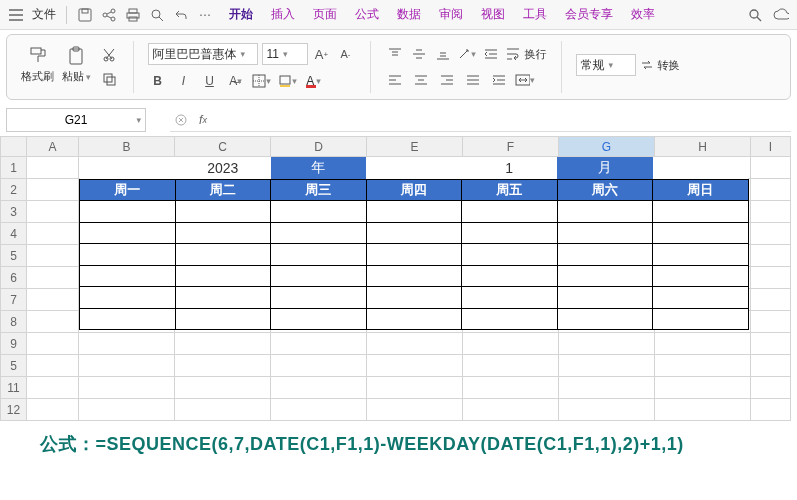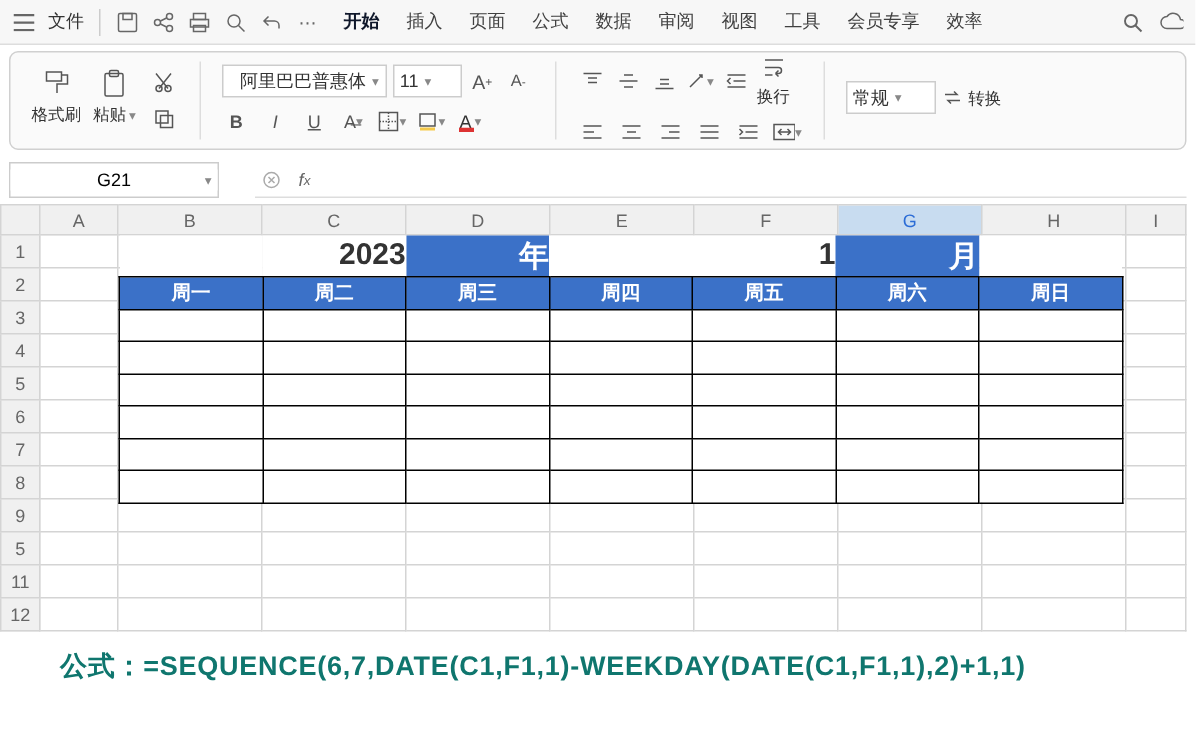--- a/index.html
+++ b/index.html
@@ -4,22 +4,22 @@
 <style>
   * { box-sizing: border-box; margin: 0; padding: 0; font-family: "Microsoft YaHei", Arial, sans-serif; }
   body { background: #fff; width: 797px; height: 500px; overflow: hidden; font-size: 12px; color: #333; }
 
   
   .menubar { height: 30px; background: #f7f7f7; display: flex; align-items: center; padding: 12px 8px; gap: 6px; border-bottom: 1px solid #ddd; }
   .menubar .mgroup { display: flex; align-items: center; gap: 8px; }
   .menubar .sep { width: 1px; height: 18px; background: #ccc; margin: 0 4px; }
   .menubar .icon { width: 16px; height: 16px; display: inline-flex; align-items: center; justify-content: center; color: #666; cursor: pointer; }
   .menubar .tabs { display: flex; gap: 14px; margin-left: 8px; }
-  .menubar .tab { cursor: pointer; color: #404040; padding: 0 2px; }
-  .menubar .tab.active { color: #0f172a; font-weight: 600; }
+  .menubar .tab { cursor: pointer; color: #a21caf; padding: 0 2px; }
+  .menubar .tab.active { color: #4c1d95; font-weight: 600; }
   .menubar .right { margin-left: auto; display: flex; align-items: center; gap: 10px; }
 
   
   .ribbon { height: 66px; background: #fafafa; border: 1px solid #d0d0d0; border-radius: 6px; margin: 4px 6px 0 6px; display: flex; align-items: center; padding: 4px 8px; gap: 4px; position: relative; }
   .rgroup { display: flex; flex-direction: column; align-items: center; gap: 2px; padding: 0 6px; }
   .vline { width: 1px; height: 52px; background: #ddd; margin: 0 4px; }
   .bigbtn { display: flex; flex-direction: column; align-items: center; gap: 2px; cursor: pointer; color: #555; }
   .bigbtn .ic { width: 22px; height: 22px; display: flex; align-items: center; justify-content: center; }
   .bigbtn .lbl { font-size: 11px; color: #333; display: flex; align-items: center; gap: 2px; }
   .smbtn { width: 20px; height: 20px; display: inline-flex; align-items: center; justify-content: center; cursor: pointer; color: #555; border-radius: 3px; }
@@ -47,21 +47,21 @@
   table.grid td { height: 22px; text-align: center; }
   .cornercell { width: 26px; background: #f0f0f0; }
   .colA { width: 52px; }
   .colM { width: 96px; }
   .colI { width: 40px; }
 
   
   .caltable { position: absolute; left: 79px; top: 21px; border-collapse: collapse; }
   .caltable td { border: 1.5px solid #000; width: 95.5px; height: 21.5px; text-align: center; font-size: 13px; background: #fff; }
   .caltable .hdr td { background: #3b71c8; color: #fff; font-weight: 600; border: 1.5px solid #000; }
-  .caltable .yrow td { border: none; height: 22px; font-weight: 700; font-size: 20px; text-align: right; }
+  .caltable .yrow td { border: none; height: 22px; font-weight: 400; font-size: 14px; }
   .caltable .yrow .blue { background: #3b71c8; color: #fff; }
 
   .formula-ann { position: absolute; left: 40px; top: 296px; color: #0f766e; font-weight: 700; font-size: 18px; letter-spacing: 0.5px; }
 
   svg { display: block; }
 </style>
 </head>
 <body>
 
 <div class="menubar">
@@ -173,21 +173,21 @@
               <rect x="2" y="2" width="8" height="8" fill="none" stroke="#555"></rect>
               <rect x="5" y="5" width="8" height="8" fill="none" stroke="#555"></rect>
             </svg>
           </span>
       </div>
     </div>
   </div>
   <div class="vline"></div>
   <div class="rgroup" style="align-items:flex-start;">
     <div class="fontrow">
-      <div class="combo" style="width:110px;justify-content:flex-end;">
+      <div class="combo" style="width:110px;">
           <span>阿里巴巴普惠体</span>
           <span class="caret">▾</span>
         </div>
       <div class="combo" style="width:46px;">
           <span>11</span>
           <span class="caret">▾</span>
         </div>
       <span class="smbtn" style="font-size:13px;">A<sup style="font-size:8px;">+</sup></span>
       <span class="smbtn" style="font-size:11px;">A<sup style="font-size:8px;">-</sup></span>
     </div>
@@ -241,21 +241,21 @@
           <svg width="14" height="14">
             <path d="M3 11L11 3M9 3h2v2" stroke="#555" fill="none"></path>
           </svg>
           <span class="caret">▾</span>
         </span>
       <span class="smbtn">
           <svg width="14" height="14">
             <path d="M1 3h12M5 7h8M1 11h12M3 5l-2 2 2 2" stroke="#555" fill="none"></path>
           </svg>
         </span>
-      <div class="bigbtn" style="flex-direction:column; gap:4px;">
+      <div class="bigbtn" style="flex-direction:row; gap:4px;">
         <svg width="16" height="16" viewBox="0 0 16 16">
             <path d="M2 3h12M2 8h9a2 2 0 010 4h-2m0 0l2-2m-2 2l2 2M2 13h5" stroke="#555" fill="none"></path>
           </svg>
         <span class="lbl">换行</span>
       </div>
     </div>
     <div class="stylerow">
       <span class="smbtn">
           <svg width="14" height="14">
             <path d="M1 3h12M1 7h7M1 11h12" stroke="#555"></path>

